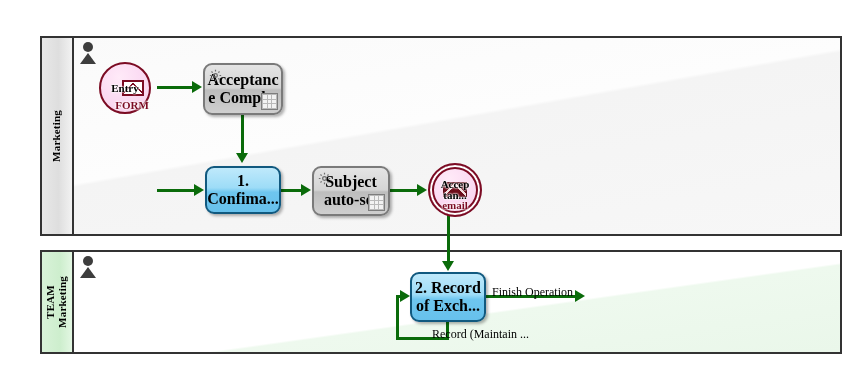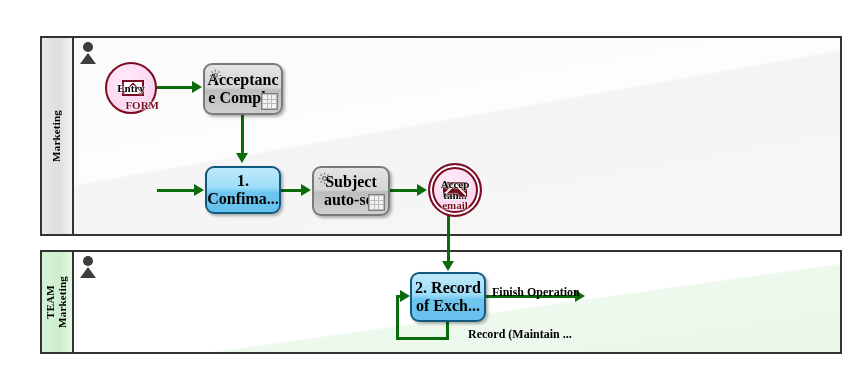--- a/index.html
+++ b/index.html
@@ -86,21 +86,21 @@
     font-weight:bold;font-size:11px;color:#000;
     text-align:center;line-height:1.0;
     position:relative;z-index:3;
     text-shadow:0 0 2px #fff,0 0 2px #fff,0 0 2px #fff;
   }
   .ev-start{border:2px solid #7b0b23;}
   .ev-intermediate{border:2px solid #7b0b23;box-shadow:inset 0 0 0 2px #fff, inset 0 0 0 4px #7b0b23;}
   .ev-end{border:5px solid #7b0b23;}
 
   #ev-start{left:105px;top:165px;width:52px;height:52px;}
-  #ev-entry{left:105px;top:62px;width:52px;height:52px;}
+  #ev-entry{left:99px;top:62px;width:52px;height:52px;}
   #ev-accept-email{left:428px;top:163px;width:54px;height:54px;}
   #ev-end{left:586px;top:274px;width:46px;height:46px;}
 
   
   .envelope{
     position:absolute;
     box-sizing:border-box;
     z-index:2;
   }
   .envelope .flap{
@@ -132,21 +132,21 @@
   .sub-label{
     position:absolute;
     font-family:"Liberation Serif", serif;
     font-weight:bold;font-size:11px;
     color:#7b0b23;
     text-align:center;
     white-space:nowrap;
     text-shadow:0 0 2px #fff,0 0 2px #fff,0 0 3px #fff;
     z-index:5;
   }
-  #lbl-form{left:105px;top:99px;width:54px;text-align:right;}
+  #lbl-form{left:105px;top:99px;width:54px;}
   #lbl-email{left:427px;top:199px;width:56px;text-align:center;}
 
   
   .task{
     position:absolute;
     box-sizing:border-box;
     border-radius:9px;
     display:flex;align-items:center;justify-content:center;
     box-shadow:2px 2px 3px rgba(0,0,0,0.30);
   }
@@ -194,21 +194,20 @@
   .arrow-r{border-top:6px solid transparent;border-bottom:6px solid transparent;border-left:10px solid #0a6b0a;}
   .arrow-d{border-left:6px solid transparent;border-right:6px solid transparent;border-top:10px solid #0a6b0a;}
 
   .edge-label{
     position:absolute;
     font-family:"Liberation Serif", serif;
     font-size:12px;color:#000;
     white-space:nowrap;
     background:transparent;
     z-index:6;
-    font-weight:bold;
   }
 </style>
 </head>
 <body>
 
 <div id="canvas">
 
   <div class="lane" id="lane-marketing">
     <div class="lane-body"></div>
     <div class="lane-head">
@@ -253,21 +252,21 @@
   <div class="conn conn-h" style="left:486px;top:295px;width:92px;"></div>
   <div class="arrow arrow-r" style="left:575px;top:290px;"></div>
 
   <div class="conn conn-v" style="left:446px;top:320px;height:20px;"></div>
   <div class="conn conn-h" style="left:396px;top:337px;width:52px;"></div>
   <div class="conn conn-v" style="left:396px;top:295px;height:45px;"></div>
   <div class="conn conn-h" style="left:396px;top:295px;width:10px;"></div>
   <div class="arrow arrow-r" style="left:400px;top:290px;"></div>
 
   <div class="edge-label" style="left:492px;top:285px;">Finish Operation</div>
-  <div class="edge-label" style="left:468px;top:327px;">Record (Maintain ...</div>
+  <div class="edge-label" style="left:432px;top:327px;">Record (Maintain ...</div>
 
   <div class="event ev-start" id="ev-entry">
     <span class="event-label">Entry</span>
   </div>
   <div class="envelope env-light" id="env-entry">
     <span class="flap"></span>
   </div>
   <div class="sub-label" id="lbl-form">FORM</div>
 
   <div class="task task-service" id="task-acceptance">

